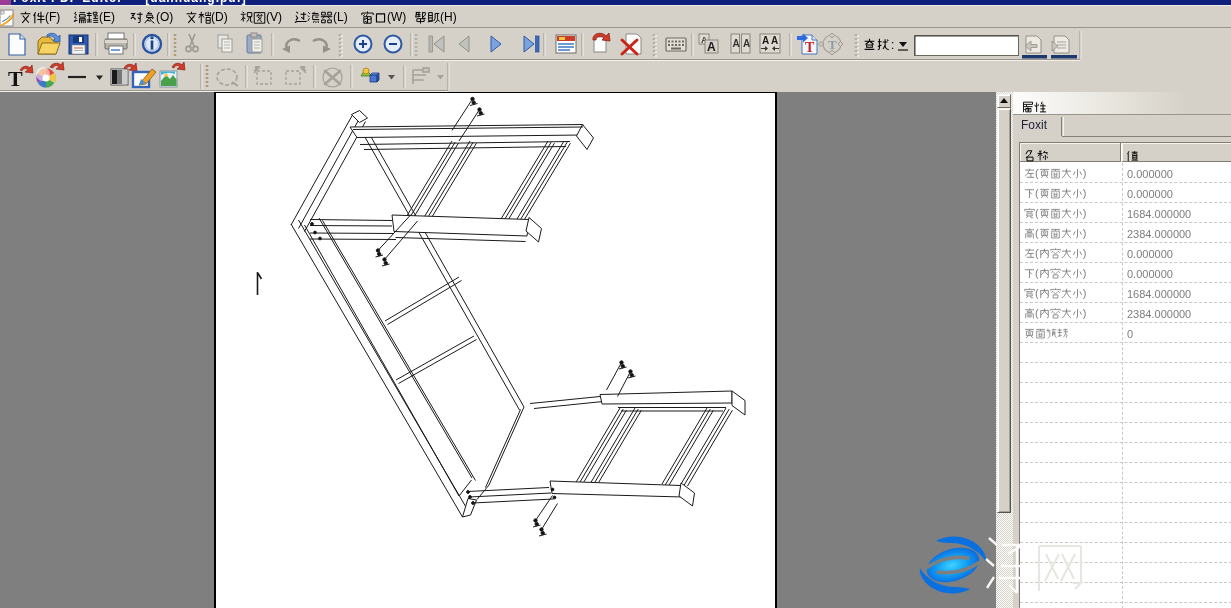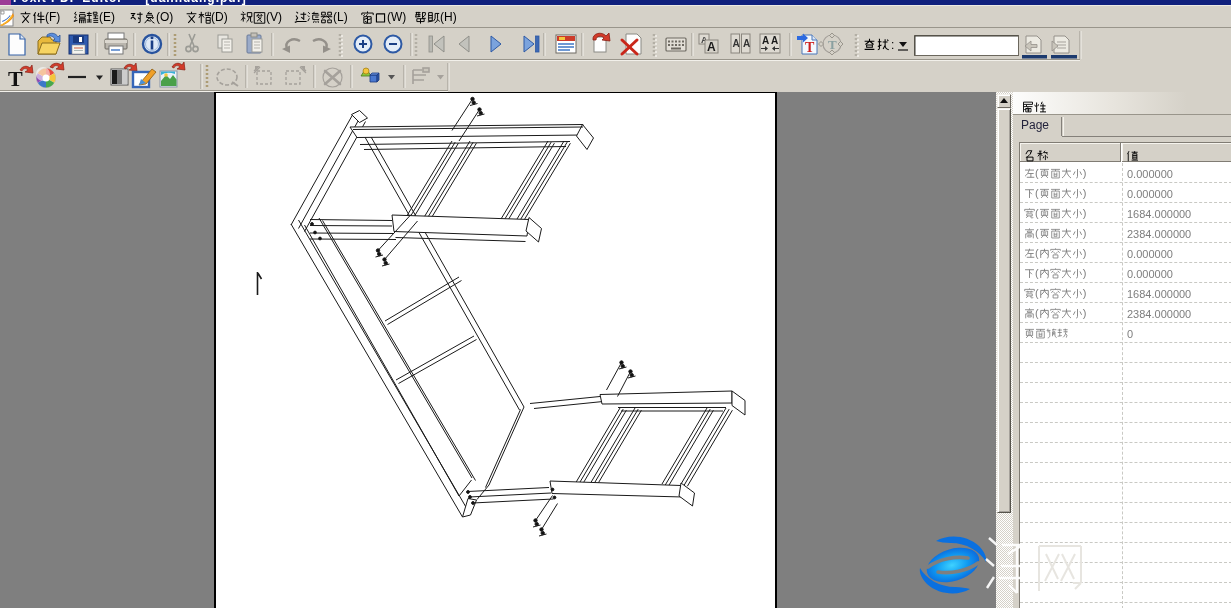--- a/index.html
+++ b/index.html
@@ -598,21 +598,21 @@
  </div>
  <div id="panel">
   <div style="position:absolute;left:0;top:0;width:218px;height:23px;background:linear-gradient(to right,#fdfdfc,#e8e5de 45%,#d5d1c8 80%);border-bottom:1px solid #99958b;color:#000">
     <span style="position:absolute;left:9px;top:5px"><svg class="cj" width="12" height="12">
               <use href="#g_shu"></use>
             </svg><svg class="cj" width="12" height="12">
               <use href="#g_xing"></use>
             </svg></span>
   </div>
   <div style="position:absolute;left:0;top:24px;width:218px;height:21px">
-    <span style="position:absolute;left:8px;top:2px;font-size:12px;color:#23233c">Page</span>
+    <span style="position:absolute;left:8px;top:2px;font-size:12px;color:#23233c">Foxit</span>
     <div style="position:absolute;left:48px;top:1px;width:1px;height:19px;background:#84807a"></div>
     <div style="position:absolute;left:50px;top:1px;width:1px;height:19px;background:#f4f2ec"></div>
     <div style="position:absolute;left:49px;bottom:0;width:169px;height:1px;background:#84807a"></div>
   </div>
   <div id="grid" style="position:absolute;left:6px;top:50px;width:212px;height:466px;background:#fff;border-left:1px solid #807c74;border-top:1px solid #807c74;overflow:hidden">
    <div style="position:absolute;left:0;top:0;width:101px;height:19px;background:#d5d1c8;border-right:1px solid #807c74;border-bottom:1px solid #807c74;box-shadow:inset 1px 1px 0 #f6f4ee">
             <span style="position:absolute;left:4px;top:3px;color:#000"><svg class="cj" width="12" height="12">
                 <use href="#g_ming"></use>
               </svg><svg class="cj" width="12" height="12">
                 <use href="#g_cheng"></use>

